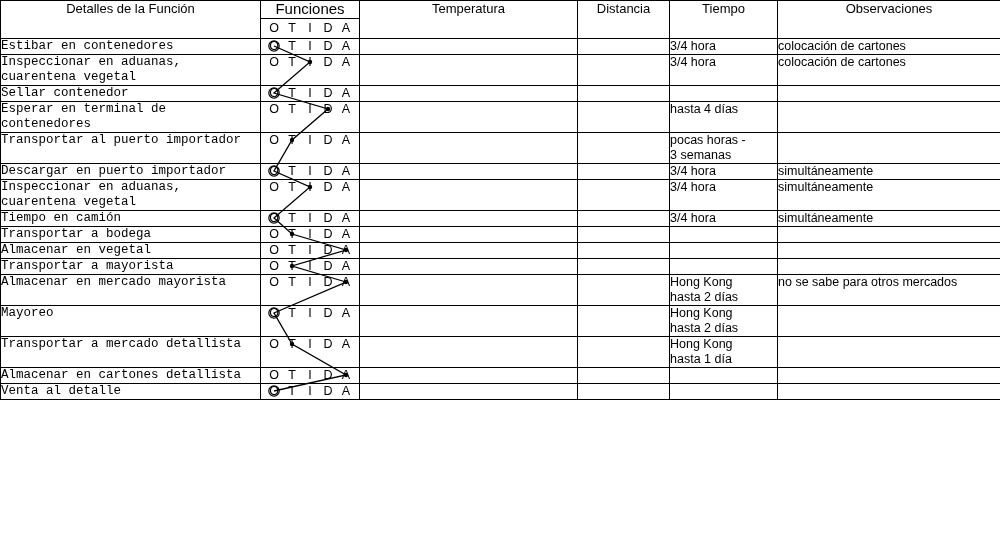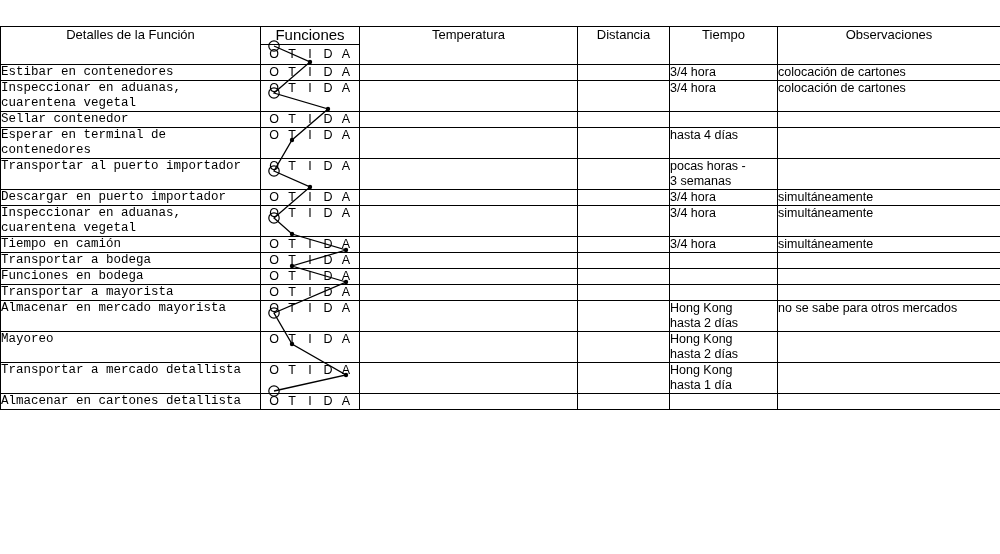--- a/index.html
+++ b/index.html
@@ -17,21 +17,20 @@
     width: 1000px;
     height: 554px;
     overflow: hidden;
     background: #ffffff;
   }
   table.flow {
     border-collapse: collapse;
     table-layout: fixed;
     width: 1000px;
     font-size: 12.5px;
-    margin-top: 26px;
   }
   table.flow td, table.flow th {
     border: 1px solid #000000;
     vertical-align: top;
     padding: 0;
     font-weight: normal;
   }
   
   col.c-det   { width: 260px; }
   col.c-fun   { width:  99px; }
@@ -285,21 +284,21 @@
               <span>D</span>
               <span>A</span>
             </div>
           </td>
           <td class="plain"></td>
           <td class="plain"></td>
           <td class="plain"></td>
           <td class="plain"></td>
         </tr>
         <tr>
-          <td class="det">Funciones en bodega</td>
+          <td class="det">Almacenar en vegetal</td>
           <td class="fun">
             <div class="otida">
               <span>O</span>
               <span>T</span>
               <span>I</span>
               <span>D</span>
               <span>A</span>
             </div>
           </td>
           <td class="plain"></td>
@@ -366,20 +365,36 @@
               <span>A</span>
             </div>
           </td>
           <td class="plain"></td>
           <td class="plain"></td>
           <td class="plain">Hong Kong<br>hasta 1 día</td>
           <td class="plain"></td>
         </tr>
         <tr>
           <td class="det">Almacenar en cartones detallista</td>
+          <td class="fun">
+            <div class="otida">
+              <span>O</span>
+              <span>T</span>
+              <span>I</span>
+              <span>D</span>
+              <span>A</span>
+            </div>
+          </td>
+          <td class="plain"></td>
+          <td class="plain"></td>
+          <td class="plain"></td>
+          <td class="plain"></td>
+        </tr>
+        <tr>
+          <td class="det">Venta al detalle</td>
           <td class="fun">
             <div class="otida">
               <span>O</span>
               <span>T</span>
               <span>I</span>
               <span>D</span>
               <span>A</span>
             </div>
           </td>
           <td class="plain"></td>

